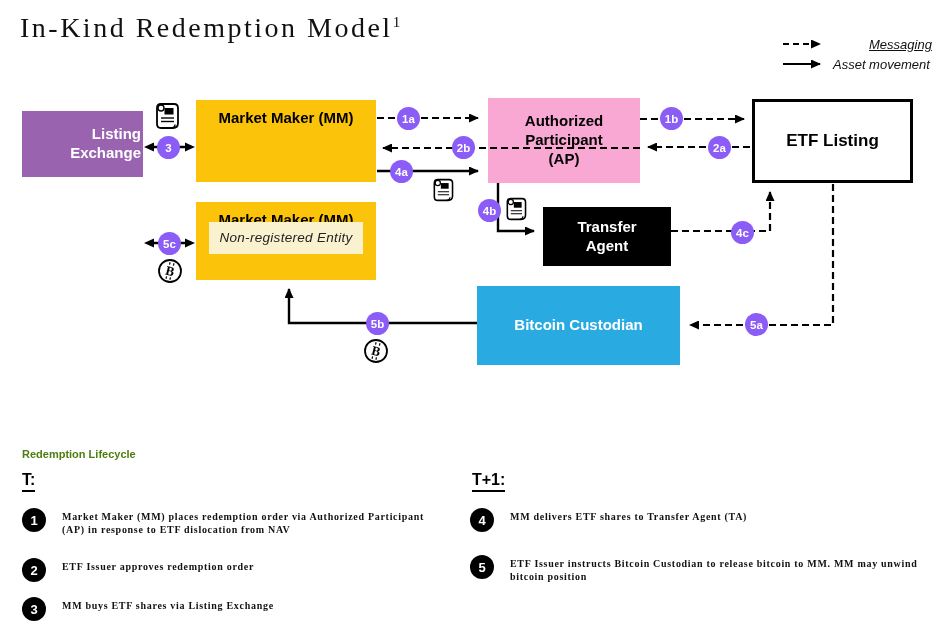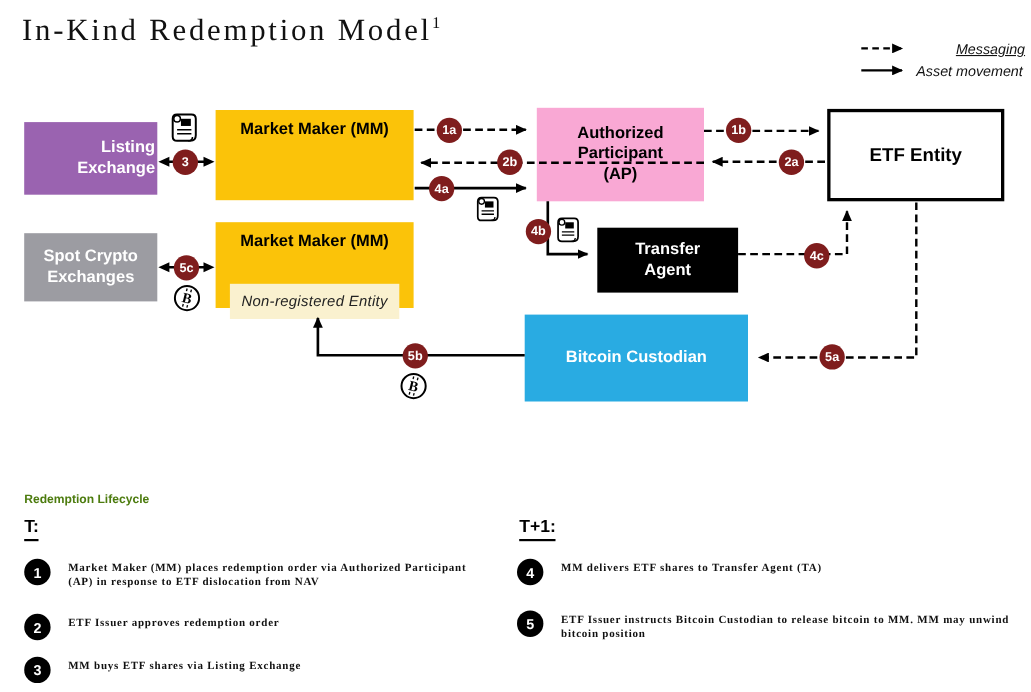--- a/index.html
+++ b/index.html
@@ -16,28 +16,28 @@
        align-items:center;justify-content:center;text-align:center;font-weight:bold;
        font-size:15px;line-height:1.25;}
   .box.white-text{color:#fff;}
   .box.black-text{color:#000;}
   #box-listing{left:22px;top:111px;width:121px;height:66px;background:#9A63B0;padding:0 2px;text-align:right;}
   #box-mm1{left:196px;top:100px;width:180px;height:82px;background:#FBC309;justify-content:flex-start;padding-top:9px;}
   #box-mm2{left:196px;top:202px;width:180px;height:78px;background:#FBC309;justify-content:flex-start;padding-top:9px;}
   .mm-sub{position:absolute;left:13px;right:13px;top:38px;height:32px;background:#FAF1CF;
           display:flex;align-items:center;justify-content:center;font-style:italic;
           font-weight:normal;font-size:13.5px;color:#222;letter-spacing:.3px;}
-  #box-mm2 .mm-sub{top:20px;margin-top:36px;}
+  #box-mm2 .mm-sub{top:20px;}
   #box-ap{left:488px;top:98px;width:152px;height:85px;background:#f9a8d4;padding:0 20px;}
   #box-etf{left:752px;top:99px;width:161px;height:84px;background:#fff;border:3.5px solid #000;font-size:17px;}
   #box-spot{left:22px;top:212px;width:121px;height:62px;background:#9C9CA2;padding:0 8px;}
   #box-ta{left:543px;top:207px;width:128px;height:59px;background:#000;padding:0 24px;}
   #box-btc{left:477px;top:286px;width:203px;height:79px;background:#29ABE2;}
   
-  .badge{position:absolute;width:23px;height:23px;border-radius:50%;background:#7f1d1d;color:#fff;
+  .badge{position:absolute;width:23px;height:23px;border-radius:50%;background:#8b5cf6;color:#fff;
          display:flex;align-items:center;justify-content:center;font-size:11.5px;font-weight:bold;z-index:5;}
   
   .icon{position:absolute;z-index:4;}
   
   #overlay{position:absolute;left:0;top:0;pointer-events:none;z-index:2;}
   
   .lc-heading{position:absolute;left:22px;top:448px;font-size:11px;font-weight:bold;color:#4d7c0f;text-align:right;}
   .lc-col-label{position:absolute;font-size:16px;font-weight:bold;color:#000;
                 border-bottom:2px solid #000;padding-bottom:1px;}
   .lc-item{position:absolute;display:flex;align-items:flex-start;gap:16px;}
@@ -105,26 +105,23 @@
 
   <div class="box black-text" id="box-mm1">
     <span>Market Maker (MM)</span>
   </div>
 
   <div class="box black-text" id="box-ap">
     <span>Authorized Participant (AP)</span>
   </div>
 
   <div class="box black-text" id="box-etf">
-    <span>ETF Entity</span>
-  </div>
-
-  <div class="box white-text" id="box-spot">
-    <span>Spot Crypto Exchanges</span>
-  </div>
+    <span>ETF Listing</span>
+  </div>
+
 
   <div class="box black-text" id="box-mm2">
     <span>Market Maker (MM)</span>
     <div class="mm-sub">Non-registered Entity</div>
   </div>
 
   <div class="box white-text" id="box-btc">
     <span>Bitcoin Custodian</span>
   </div>
 

